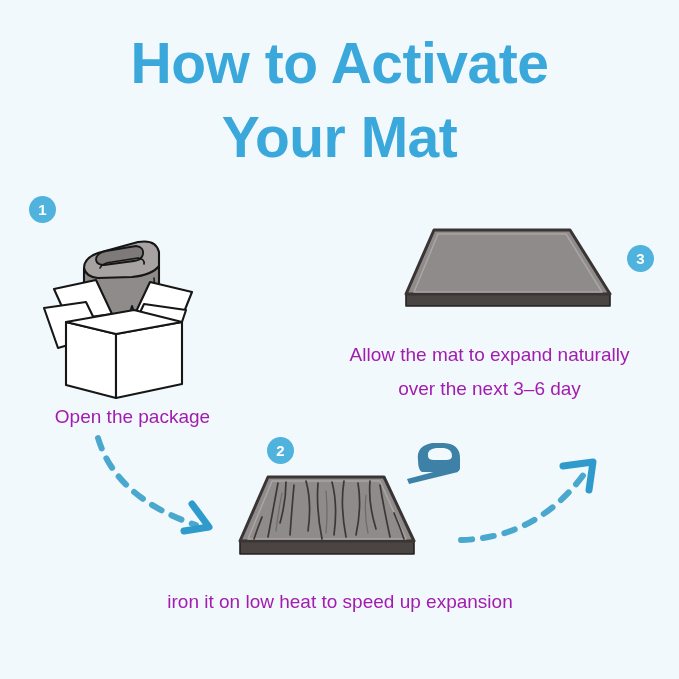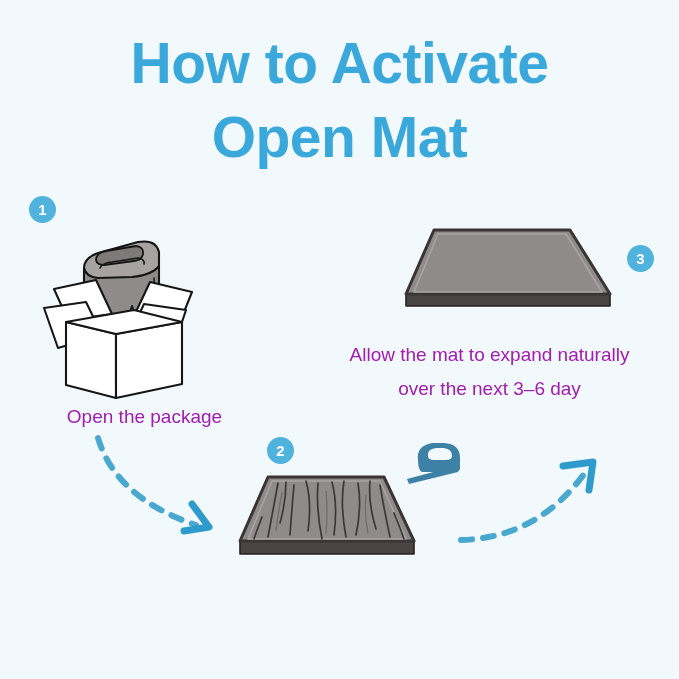--- a/index.html
+++ b/index.html
@@ -60,21 +60,21 @@
   
   .caption {
     position: absolute;
     font-family: "Liberation Sans", sans-serif;
     font-size: 19px;
     line-height: 34px;
     color: #a21caf;
     text-align: center;
     white-space: nowrap;
   }
-  #cap1 { left: 12px;   top: 400px; width: 265px; }
+  #cap1 { left: 0px;   top: 400px; width: 265px; }
   #cap3 { left: 300px; top: 338px; width: 379px; }
   #cap2 { left: 100px; top: 585px; width: 480px; }
   .caption span { display: block; }
 
   
   .art { position: absolute; }
   #art-box   { left: 40px;  top: 222px; width: 175px; height: 180px; }
   #art-mat3  { left: 396px; top: 218px; width: 224px; height: 100px; }
   #art-mat2  { left: 228px; top: 465px; width: 196px; height: 100px; }
   #art-iron  { left: 398px; top: 436px; width: 70px;  height: 48px; }
@@ -83,21 +83,21 @@
 
   svg { display: block; overflow: visible; }
 </style>
 </head>
 <body>
 
 <div id="poster">
 
   <div class="title-block">
     <span class="title-line">How to Activate</span>
-    <span class="title-line">Open Mat</span>
+    <span class="title-line">Your Mat</span>
   </div>
 
   <div class="badge" id="badge1">1</div>
 
   <div class="art" id="art-box">
     <svg width="175" height="180" viewBox="0 0 175 180">
       <g stroke="#161616" stroke-width="2.1" stroke-linejoin="round" stroke-linecap="round" fill="#ffffff">
 
         <g>
           <path d="M44 46 L44 92 Q44 100 54 103 L110 103 Q119 100 119 92 L119 44 Z" fill="#8e8b8a"></path>
@@ -189,20 +189,21 @@
         <path d="M20 24 Q18 10 34 7 L46 7 Q62 8 62 22 L62 32 Q62 36 57 36 L24 36 Q20 34 20 24 Z"></path>
 
         <path d="M30 20 Q29 13 38 12 L46 12 Q54 13 54 20 Q54 24 48 24 L36 24 Q30 24 30 20 Z" fill="#f2f9fd"></path>
 
         <path d="M9 43 L58 30 L60 36 L11 48 Z"></path>
       </g>
     </svg>
   </div>
 
   <div class="caption" id="cap2">
+    <span>iron it on low heat to speed up expansion</span>
   </div>
 
   <div class="art" id="arrow-left">
     <svg width="150" height="115" viewBox="0 0 150 115">
       <path d="M10 6 Q28 66 108 93" fill="none" stroke="#4aa8ce" stroke-width="6" stroke-linecap="round" stroke-dasharray="11 11"></path>
       <path d="M104 72 L121 95 L96 99" fill="none" stroke="#2f9bcc" stroke-width="7" stroke-linecap="round" stroke-linejoin="round"></path>
     </svg>
   </div>
 
   <div class="art" id="arrow-right">

